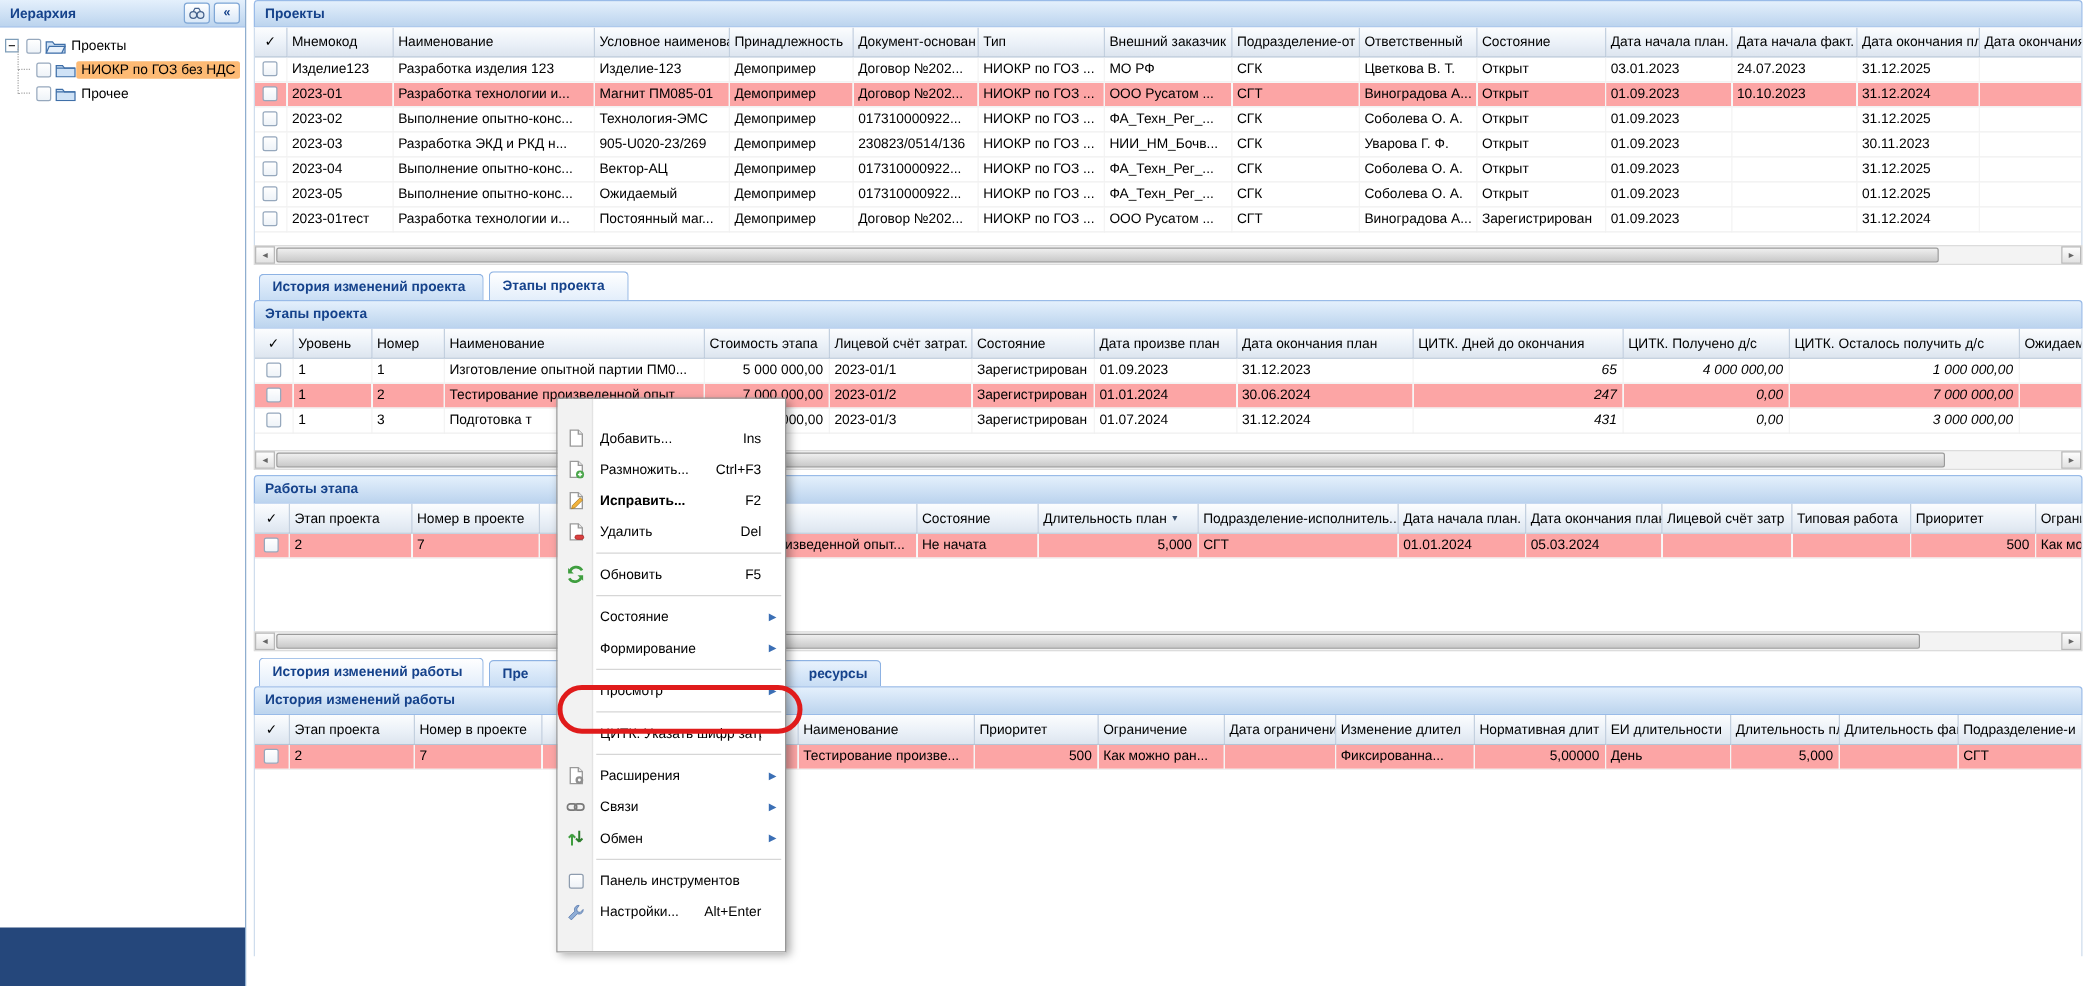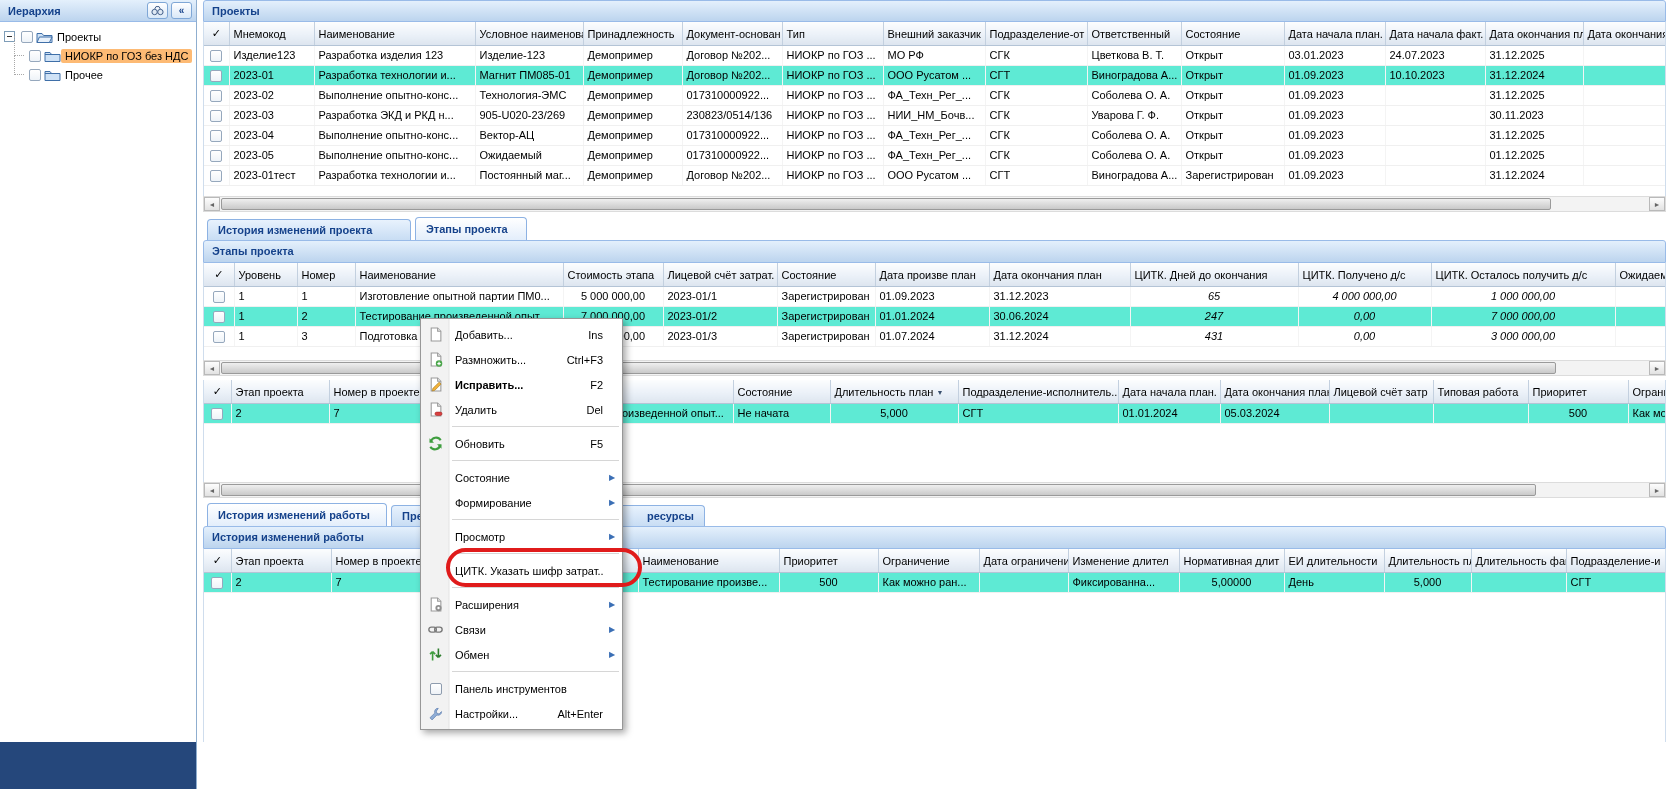--- a/index.html
+++ b/index.html
@@ -29,42 +29,42 @@
   .panel-hd{height:22px;line-height:21px;padding:0 8px;background:linear-gradient(#e4f0fc,#bcd4ee);border:1px solid #99bbe8;border-radius:3px 3px 0 0;color:#15428b;font-weight:bold}
   .gz{background:#fff;overflow:hidden;border-left:1px solid #cfdded;border-right:1px solid #cfdded}
 
   
   table.grid{border-collapse:collapse;table-layout:fixed}
   table.grid th{height:23px;padding:0;background:linear-gradient(#fcfdfe,#ebf1f8 55%,#dde5ef);border-right:1px solid #c3d0df;border-bottom:1px solid #b4c4d6;font-weight:normal;text-align:left}
   .hcell{padding:4px 4px 3px;white-space:nowrap;overflow:hidden}
   .hcell.c{text-align:center}
   .sort{font-size:7px;color:#39506e;margin-left:3px;vertical-align:1px}
   table.grid td{height:20px;padding:0 4px;border-bottom:1px solid #f0f0f0;border-right:1px solid #f4f4f4;white-space:nowrap;overflow:hidden}
-  tr.sel td{background:#5eead4}
+  tr.sel td{background:#fca5a5}
   td.hl{background:#b5cfec}
-  td.r{text-align:center}
+  td.r{text-align:right}
   td.i{font-style:italic}
   td.cbc{text-align:center;padding:0}
   .cb{display:inline-block;width:12px;height:12px;border:1px solid #96a8bd;border-radius:2px;background:linear-gradient(#fff,#eef3f8);vertical-align:middle}
 
   
   .hscroll{height:16px;background:#f3f3f3;border:1px solid #dcdcdc;display:flex;align-items:center}
   .ha{width:16px;height:14px;flex:none;background:linear-gradient(#fdfdfd,#e2e2e2);border:1px solid #b9b9b9;display:flex;align-items:center;justify-content:center;color:#666;font-size:7px}
   .ha.l::before{content:"◄"} .ha.r::before{content:"►"}
   .hthumb{height:12px;margin:0 1px;background:linear-gradient(#efefef,#c9c9c9);border:1px solid #9a9a9a;border-radius:2px;flex:none}
   .hsp{flex:1}
 
   
   .tabs{height:24px;display:flex;align-items:flex-end;padding-left:4px}
   .tab{height:21px;margin-right:4px;border:1px solid #8db2e3;border-bottom:none;border-radius:4px 4px 0 0;background:linear-gradient(#e8f2fd,#c8ddf4);color:#15428b;font-weight:bold;display:flex;align-items:center;padding:0 10px;overflow:hidden;white-space:nowrap;flex:none}
   .tab.on{height:23px;background:linear-gradient(#ffffff,#e3eefb)}
   .tab.tr{justify-content:flex-end}
 
   
-  #ctx-menu{position:absolute;left:420px;top:318px;width:203px;padding:3px 0;border:1px solid #979797;background:linear-gradient(90deg,#f2f2f2 0,#f2f2f2 27px,#e3e3e3 28px,#fff 29px);box-shadow:3px 3px 7px rgba(0,0,0,.35);z-index:50}
+  #ctx-menu{position:absolute;left:445px;top:318px;width:184px;padding:19px 0;border:1px solid #979797;background:linear-gradient(90deg,#f2f2f2 0,#f2f2f2 27px,#e3e3e3 28px,#fff 29px);box-shadow:3px 3px 7px rgba(0,0,0,.35);z-index:50}
   .mi{height:25px;display:flex;align-items:center}
   .mi .ic{width:29px;display:flex;align-items:center;justify-content:center;flex:none}
   .mi .lbl{flex:1;padding-left:5px;overflow:hidden;white-space:nowrap}
   .mi .lbl.b{font-weight:bold}
   .mi .sc{padding-right:6px;white-space:nowrap}
   .mi .arr{width:13px;color:#3b6fb5;font-size:8px;flex:none}
   .msep{height:1px;background:#d6d6d6;margin:4px 3px 4px 31px}
   .mcb{display:inline-block;width:12px;height:12px;border:1px solid #8e9cae;border-radius:2px;background:linear-gradient(#fff,#eef2f7)}
 
   
@@ -315,21 +315,21 @@
         </div>
       <div class="hscroll">
         <span class="ha l"></span>
         <span class="hthumb" style="width:1330px"></span>
         <span class="hsp"></span>
         <span class="ha r"></span>
       </div>
     </section>
 
     <div class="tabs">
-        <div class="tab" style="width:204px">
+        <div class="tab" style="width:180px">
           <span>История изменений проекта</span>
         </div>
         <div class="tab on" style="width:112px">
           <span>Этапы проекта</span>
         </div>
       </div>
 
     <section class="sec">
       <div class="panel-hd" style="height:23px">Этапы проекта</div>
       <div class="gz" style="height:97px">
@@ -444,20 +444,21 @@
       <div class="hscroll">
         <span class="ha l"></span>
         <span class="hthumb" style="width:1335px"></span>
         <span class="hsp"></span>
         <span class="ha r"></span>
       </div>
     </section>
 
 
     <section class="sec">
+      <div class="panel-hd" style="height:23px">Работы этапа</div>
       <div class="gz" style="height:102px">
           <table class="grid" style="width: 1484px;">
             <colgroup>
               <col style="width:27px">
               <col style="width:98px">
               <col style="width:102px">
               <col style="width:100px">
               <col style="width:202px">
               <col style="width:97px">
               <col style="width:128px">

